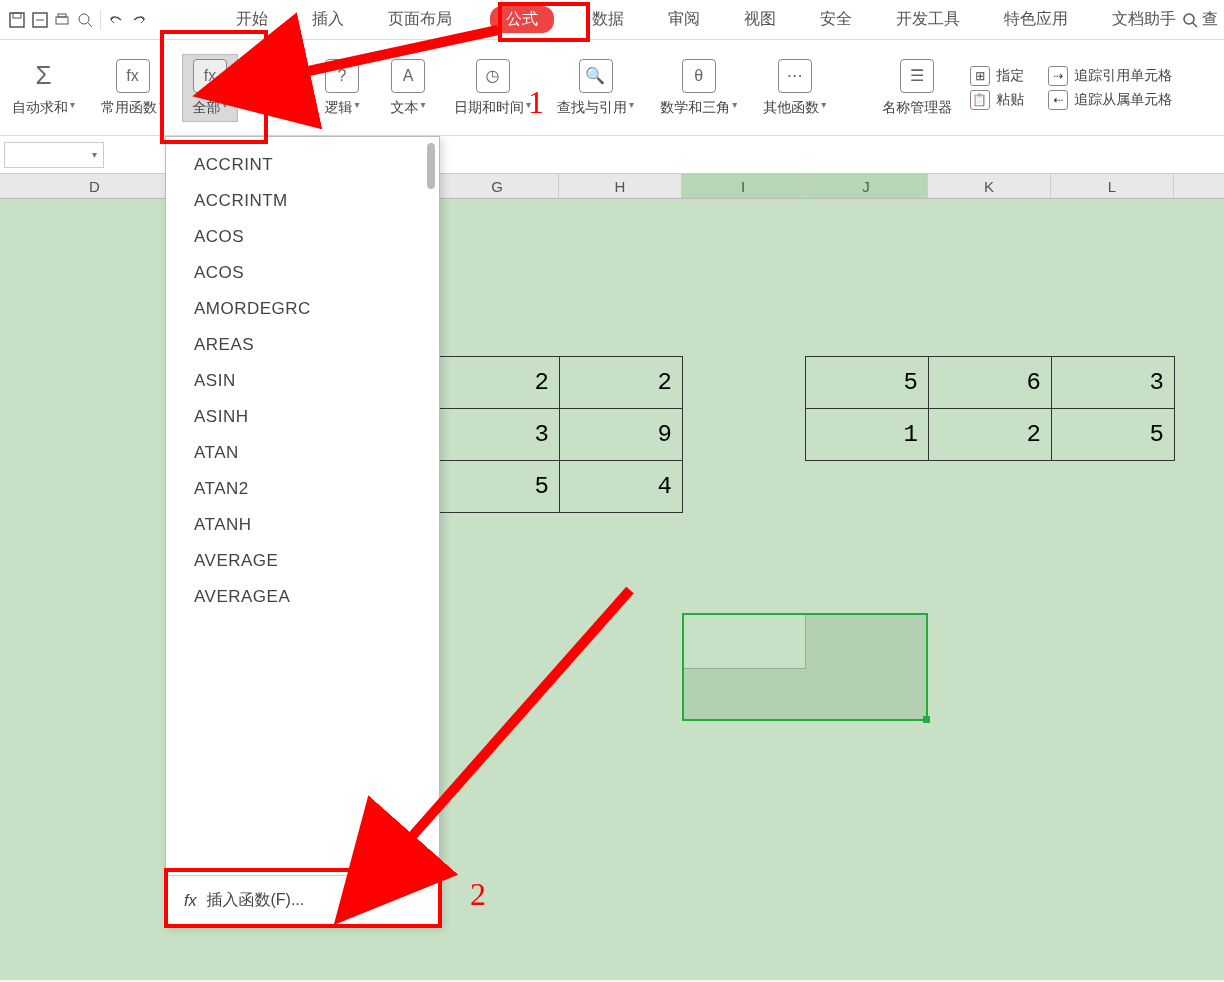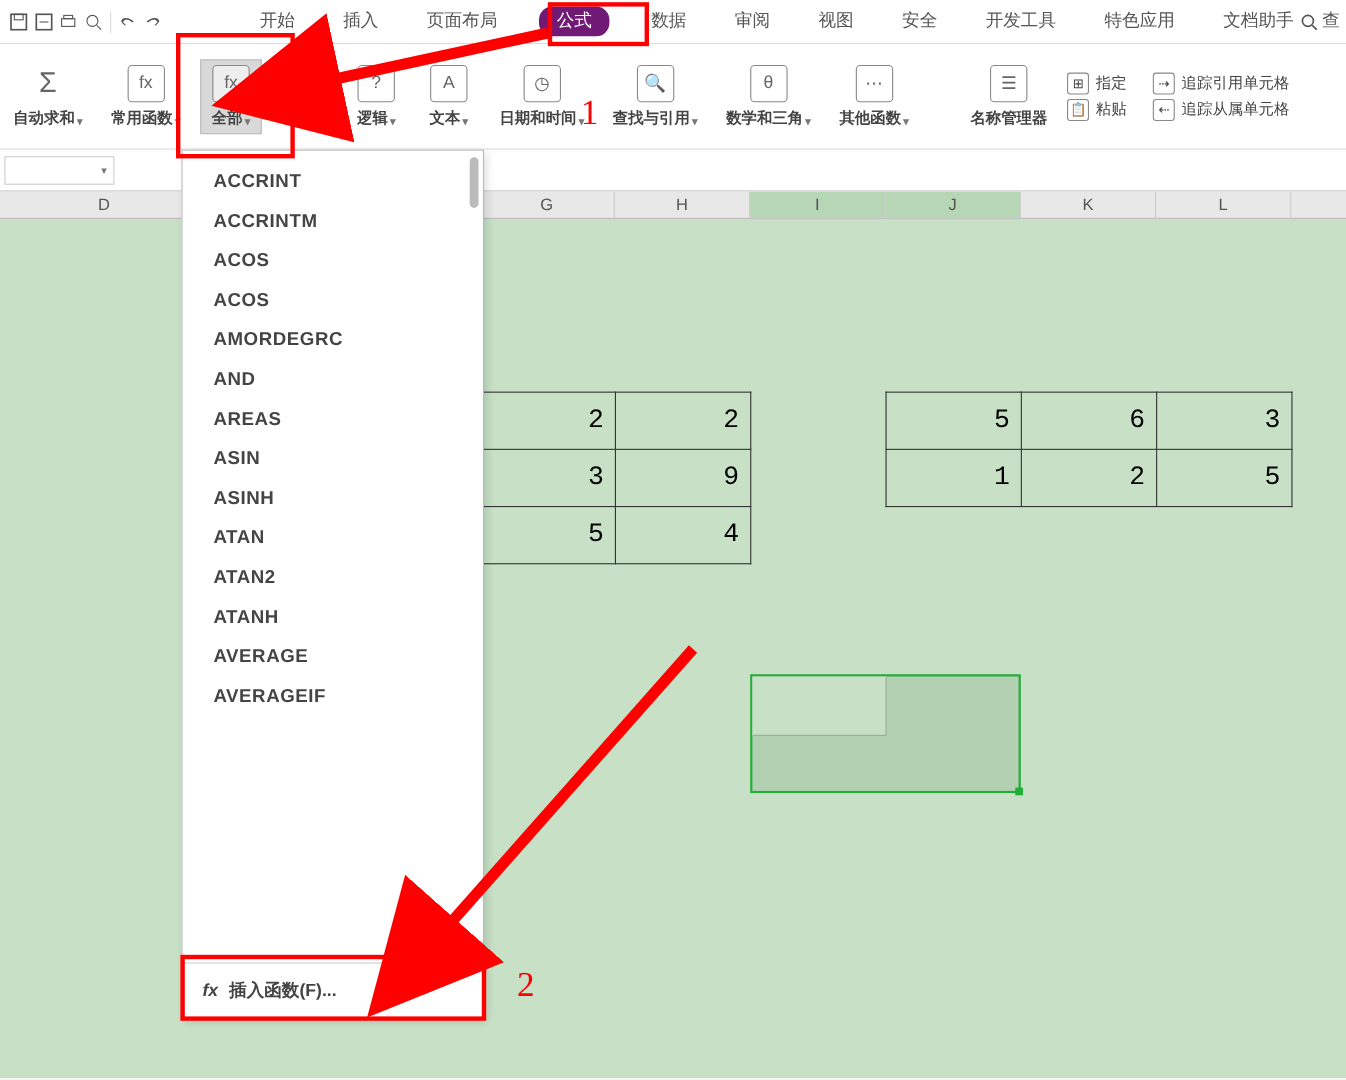--- a/index.html
+++ b/index.html
@@ -39,21 +39,21 @@
   margin-left: 80px;
 }
 .tab {
   font-size: 16px;
   color: #555;
   padding: 4px 6px;
   cursor: pointer;
   white-space: nowrap;
 }
 .tab.active {
-  background: #701a75;
+  background: #ef4444;
   color: #fff;
   border-radius: 12px;
   padding: 3px 16px;
 }
 .search-ico { margin-left: auto; color: #555; display:flex; align-items:center; gap:4px;}
 
 
 .ribbon {
   height: 96px;
   background: #fff;
@@ -82,21 +82,21 @@
   border: 1.5px solid #888;
   border-radius: 4px;
   display: flex; align-items: center; justify-content: center;
   color: #666;
   font-size: 16px;
 }
 .rbtn.selected {
   background: #d9d9d9;
   border: 1px solid #bbb;
 }
-.rbtn .lbl { white-space: nowrap; display:flex; align-items:flex-end; gap:2px;font-weight:bold;}
+.rbtn .lbl { white-space: nowrap; display:flex; align-items:flex-start; gap:2px;}
 .dd-caret { font-size: 10px; color: #777; }
 
 .r-stack {
   display:flex; flex-direction:column; gap:4px; font-size:14px; color:#444;
 }
 .r-stack .row { display:flex; align-items:center; gap:6px; cursor:pointer;}
 .r-stack .sicon { width:20px;height:20px;border:1px solid #888;border-radius:3px;display:flex;align-items:center;justify-content:center;font-size:12px;}
 
 
 .fbar {
@@ -174,21 +174,21 @@
 
 .func-dd {
   position:absolute;
   left:165px; top:136px;
   width:275px;
   height:790px;
   background:#fff;
   border:1px solid #bbb;
   box-shadow: 3px 3px 8px rgba(0,0,0,0.15);
   z-index: 10;
-  display:flex; flex-direction:column;font-weight:bold;
+  display:flex; flex-direction:column;
 }
 .func-list {
   flex:1;
   overflow:hidden;
   padding: 10px 0;
 }
 .func-item {
   padding: 8px 28px;
   font-size:17px;
   color:#444;
@@ -456,29 +456,28 @@
 </div>
 
 <div class="func-dd">
   <div class="scroll-thumb"></div>
   <div class="func-list">
     <div class="func-item">ACCRINT</div>
     <div class="func-item">ACCRINTM</div>
     <div class="func-item">ACOS</div>
     <div class="func-item">ACOS</div>
     <div class="func-item">AMORDEGRC</div>
-    <div class="func-item">AND</div>
     <div class="func-item">AREAS</div>
     <div class="func-item">ASIN</div>
     <div class="func-item">ASINH</div>
     <div class="func-item">ATAN</div>
     <div class="func-item">ATAN2</div>
     <div class="func-item">ATANH</div>
     <div class="func-item">AVERAGE</div>
-    <div class="func-item">AVERAGEIF</div>
+    <div class="func-item">AVERAGEA</div>
   </div>
   <div class="func-footer">
     <span style="font-style:italic;">fx</span>
     <span>插入函数(F)...</span>
   </div>
 </div>
 
 <div class="anno-box" style="left:498px; top:2px; width:92px; height:40px;"></div>
 <div class="anno-box" style="left:160px; top:30px; width:108px; height:114px;"></div>
 <div class="anno-box" style="left:164px; top:868px; width:278px; height:60px;"></div>

